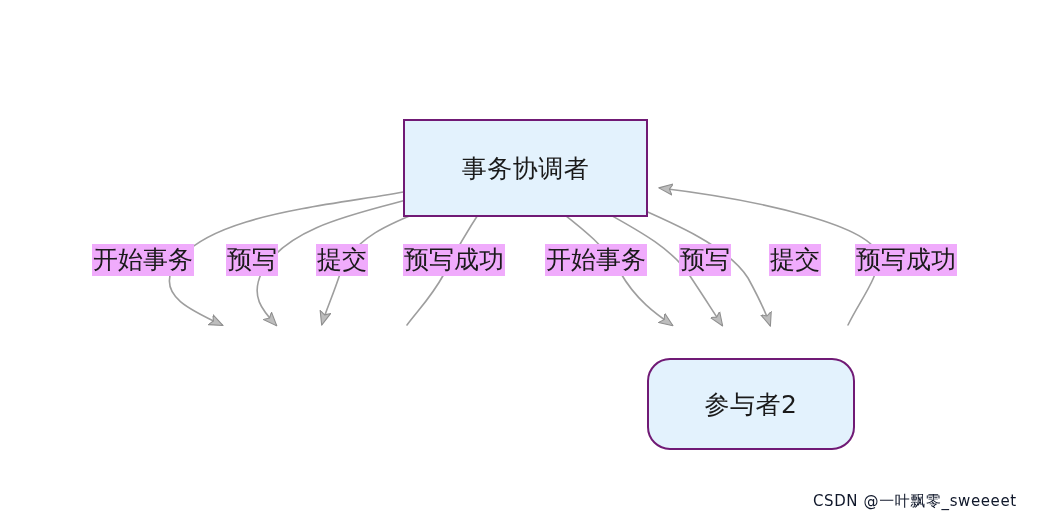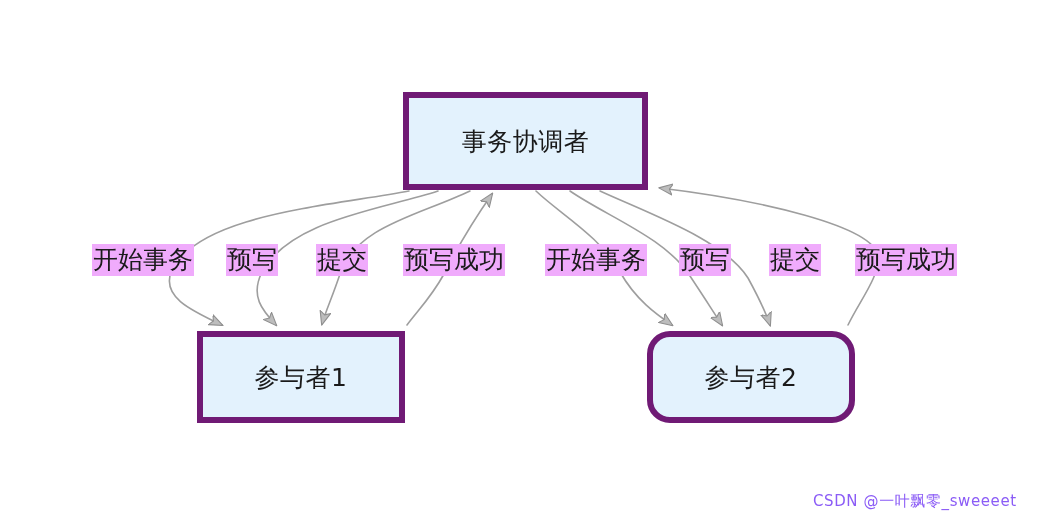--- a/index.html
+++ b/index.html
@@ -25,24 +25,25 @@
     position: absolute;
     left: 0;
     top: 0;
     width: 1048px;
     height: 520px;
   }
   .node-box {
     position: absolute;
     box-sizing: border-box;
     background: #e3f2fd;
-    border: 6px solid #701a75;
+    border: 2px solid #701a75;
     display: flex;
     align-items: center;
     justify-content: center;
+    margin-top: 27px;
   }
   .node-label {
     font-size: 25px;
     color: #1a1a1a;
     line-height: 1;
     letter-spacing: 0.5px;
     white-space: nowrap;
   }
   .edge-label {
     position: absolute;
@@ -51,21 +52,21 @@
     font-size: 25px;
     line-height: 32px;
     height: 32px;
     white-space: nowrap;
     padding: 0 1px;
     box-sizing: border-box;
   }
   .watermark {
     position: absolute;
     font-size: 15px;
-    color: #8b5cf6;
+    color: #0f172a;
     letter-spacing: 0.6px;
     white-space: nowrap;
     user-select: none;
   }
 </style>
 </head>
 <body>
 
 <div id="canvas">
 
@@ -93,23 +94,20 @@
       <path d="M 600 191 C 650 214, 724 240, 748 278 C 760 300, 766 313, 770 325" marker-end="url(#arrow-head)"></path>
 
       <path d="M 848 325 C 860 300, 880 276, 878 256 C 874 226, 760 200, 660 188" marker-end="url(#arrow-head)"></path>
     </g>
   </svg>
 
   <div class="node-box" style="left:403px; top:92px; width:245px; height:98px;">
     <span class="node-label">事务协调者</span>
   </div>
 
-  <div class="node-box" style="left:197px; top:331px; width:208px; height:92px;">
-    <span class="node-label">参与者1</span>
-  </div>
 
   <div class="node-box" style="left:647px; top:331px; width:208px; height:92px;border-radius:23px;">
     <span class="node-label">参与者2</span>
   </div>
 
   <div class="edge-label" style="left:92px; top:244px;">开始事务</div>
   <div class="edge-label" style="left:226px; top:244px;">预写</div>
   <div class="edge-label" style="left:316px; top:244px;">提交</div>
   <div class="edge-label" style="left:403px; top:244px;">预写成功</div>
 

